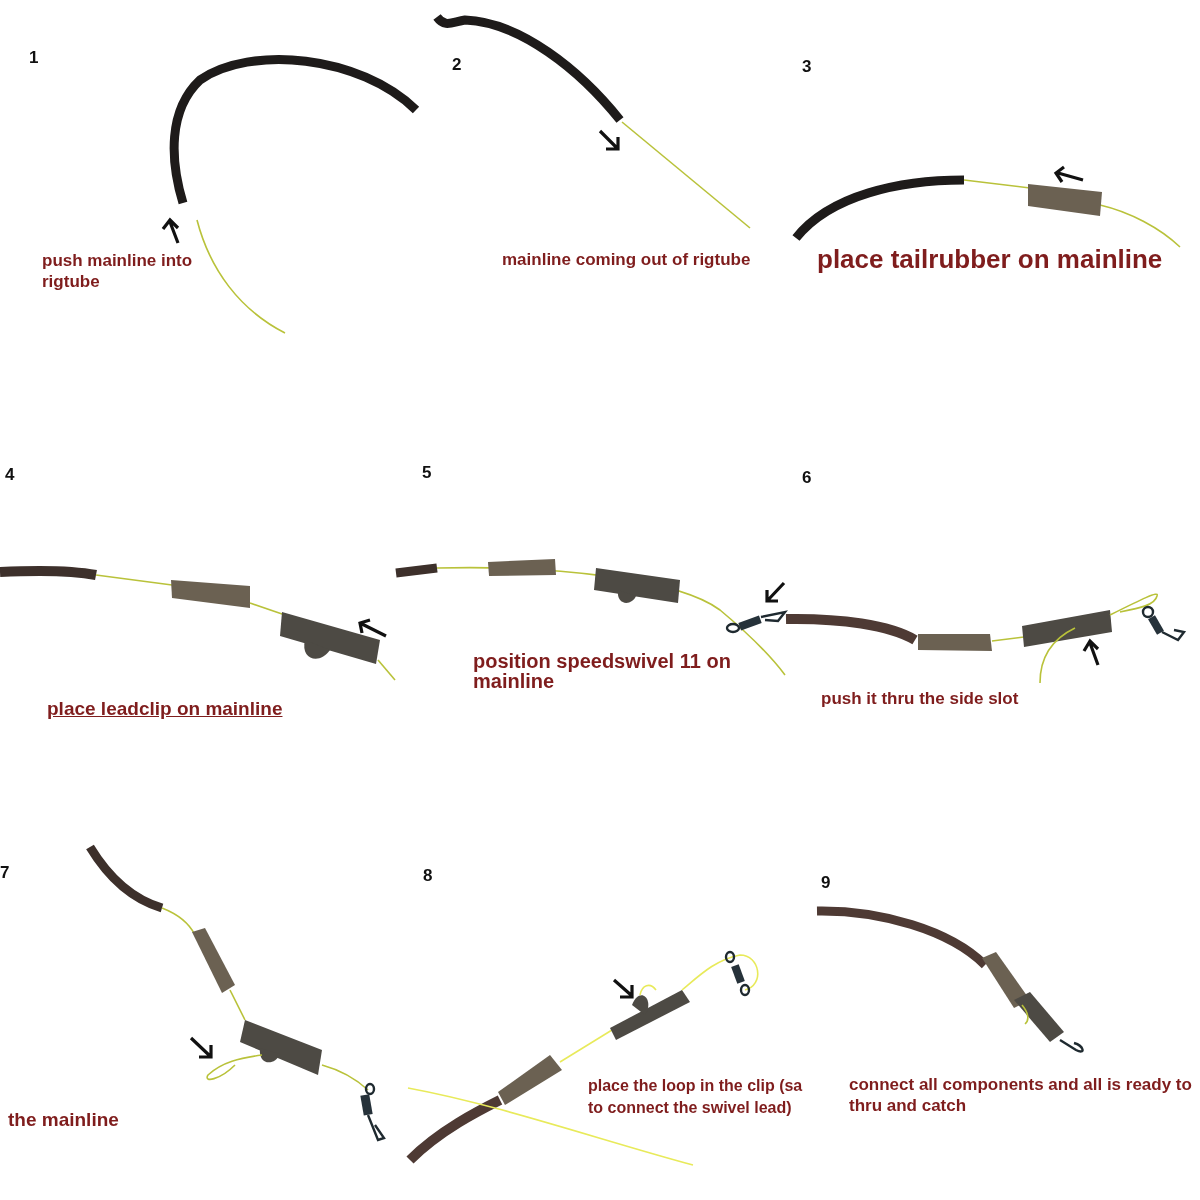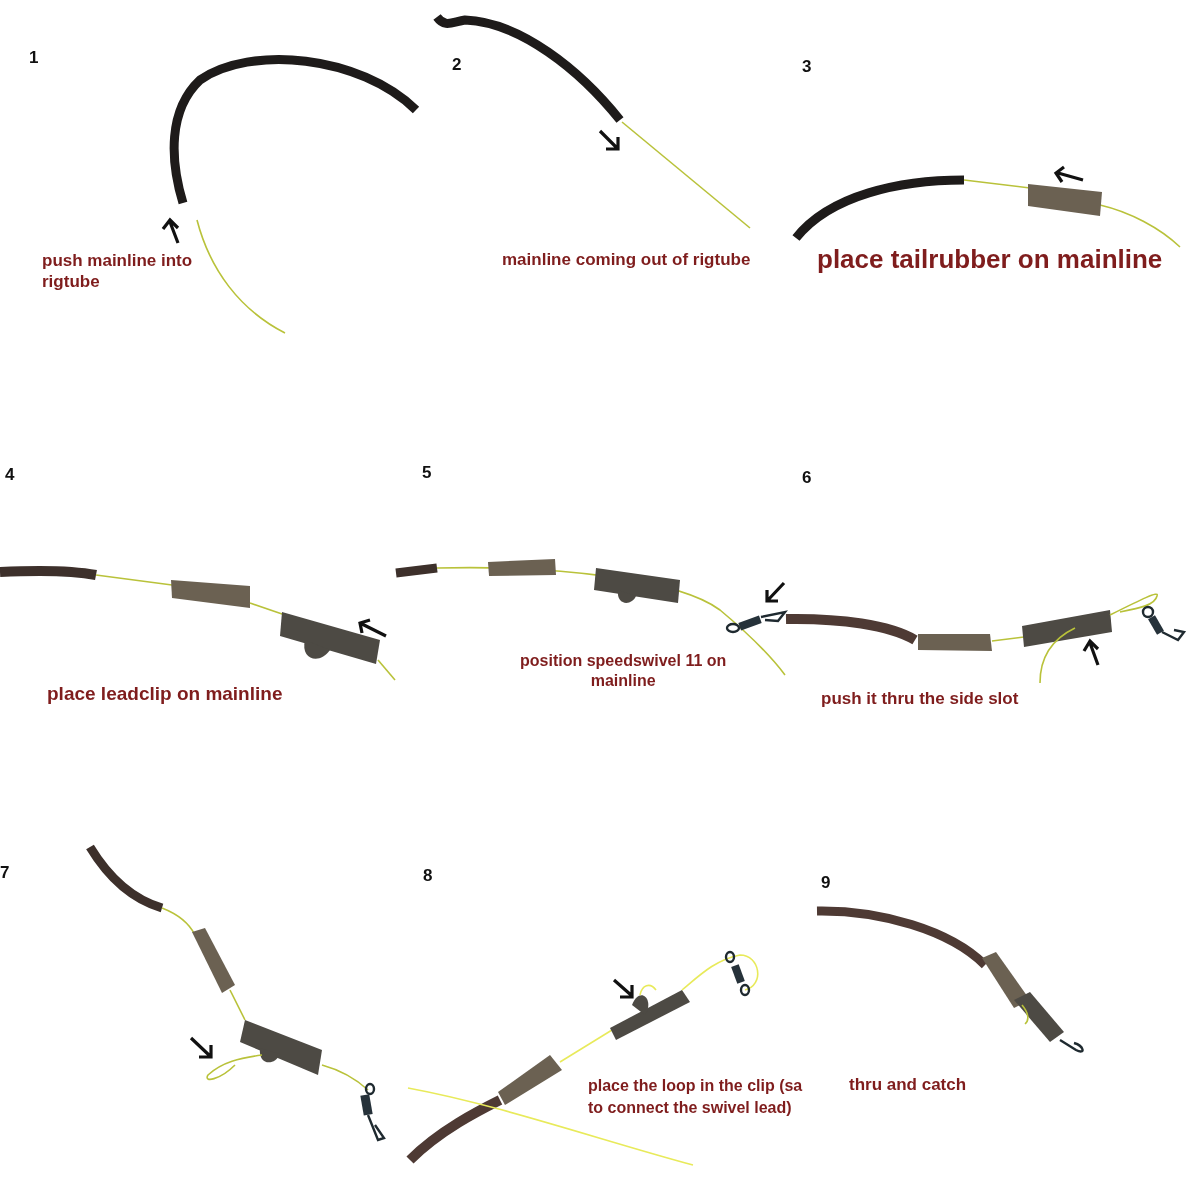--- a/index.html
+++ b/index.html
@@ -138,31 +138,33 @@
 <div class="caption" style="left:42px;top:250px;">
   <div>push mainline into</div>
   <div>rigtube</div>
 </div>
 <div class="caption" style="left:482px;top:249px;margin-left:20px;">
   <div>mainline coming out of rigtube</div>
 </div>
 <div class="caption" style="left:817px;top:249px;font-size:26px;">
   <div>place tailrubber on mainline</div>
 </div>
-<div class="caption" style="left:47px;top:683px;font-size:19px;">
+<div class="caption" style="left:47px;top:698px;font-size:19px;text-decoration:underline;">
   <div>place leadclip on mainline</div>
 </div>
-<div class="caption" style="left:520px;top:651px;font-size:16px;line-height:20px;text-align:center;">
+<div class="caption" style="left:473px;top:651px;font-size:20px;line-height:20px;">
   <div>position speedswivel 11 on</div>
   <div>mainline</div>
 </div>
 <div class="caption" style="left:821px;top:688px;">
   <div>push it thru the side slot</div>
 </div>
 <div class="caption" style="left:8px;top:1108px;font-size:19px;line-height:24px;">
+  <div>the mainline</div>
 </div>
 <div class="caption" style="left:588px;top:1075px;font-size:16px;line-height:22px;">
   <div>place the loop in the clip (sa</div>
   <div>to connect the swivel lead)</div>
 </div>
 <div class="caption" style="left:849px;top:1074px;font-size:17px;">
+  <div>connect all components and all is ready to</div>
   <div>thru and catch</div>
 </div>
 
 </body></html>

